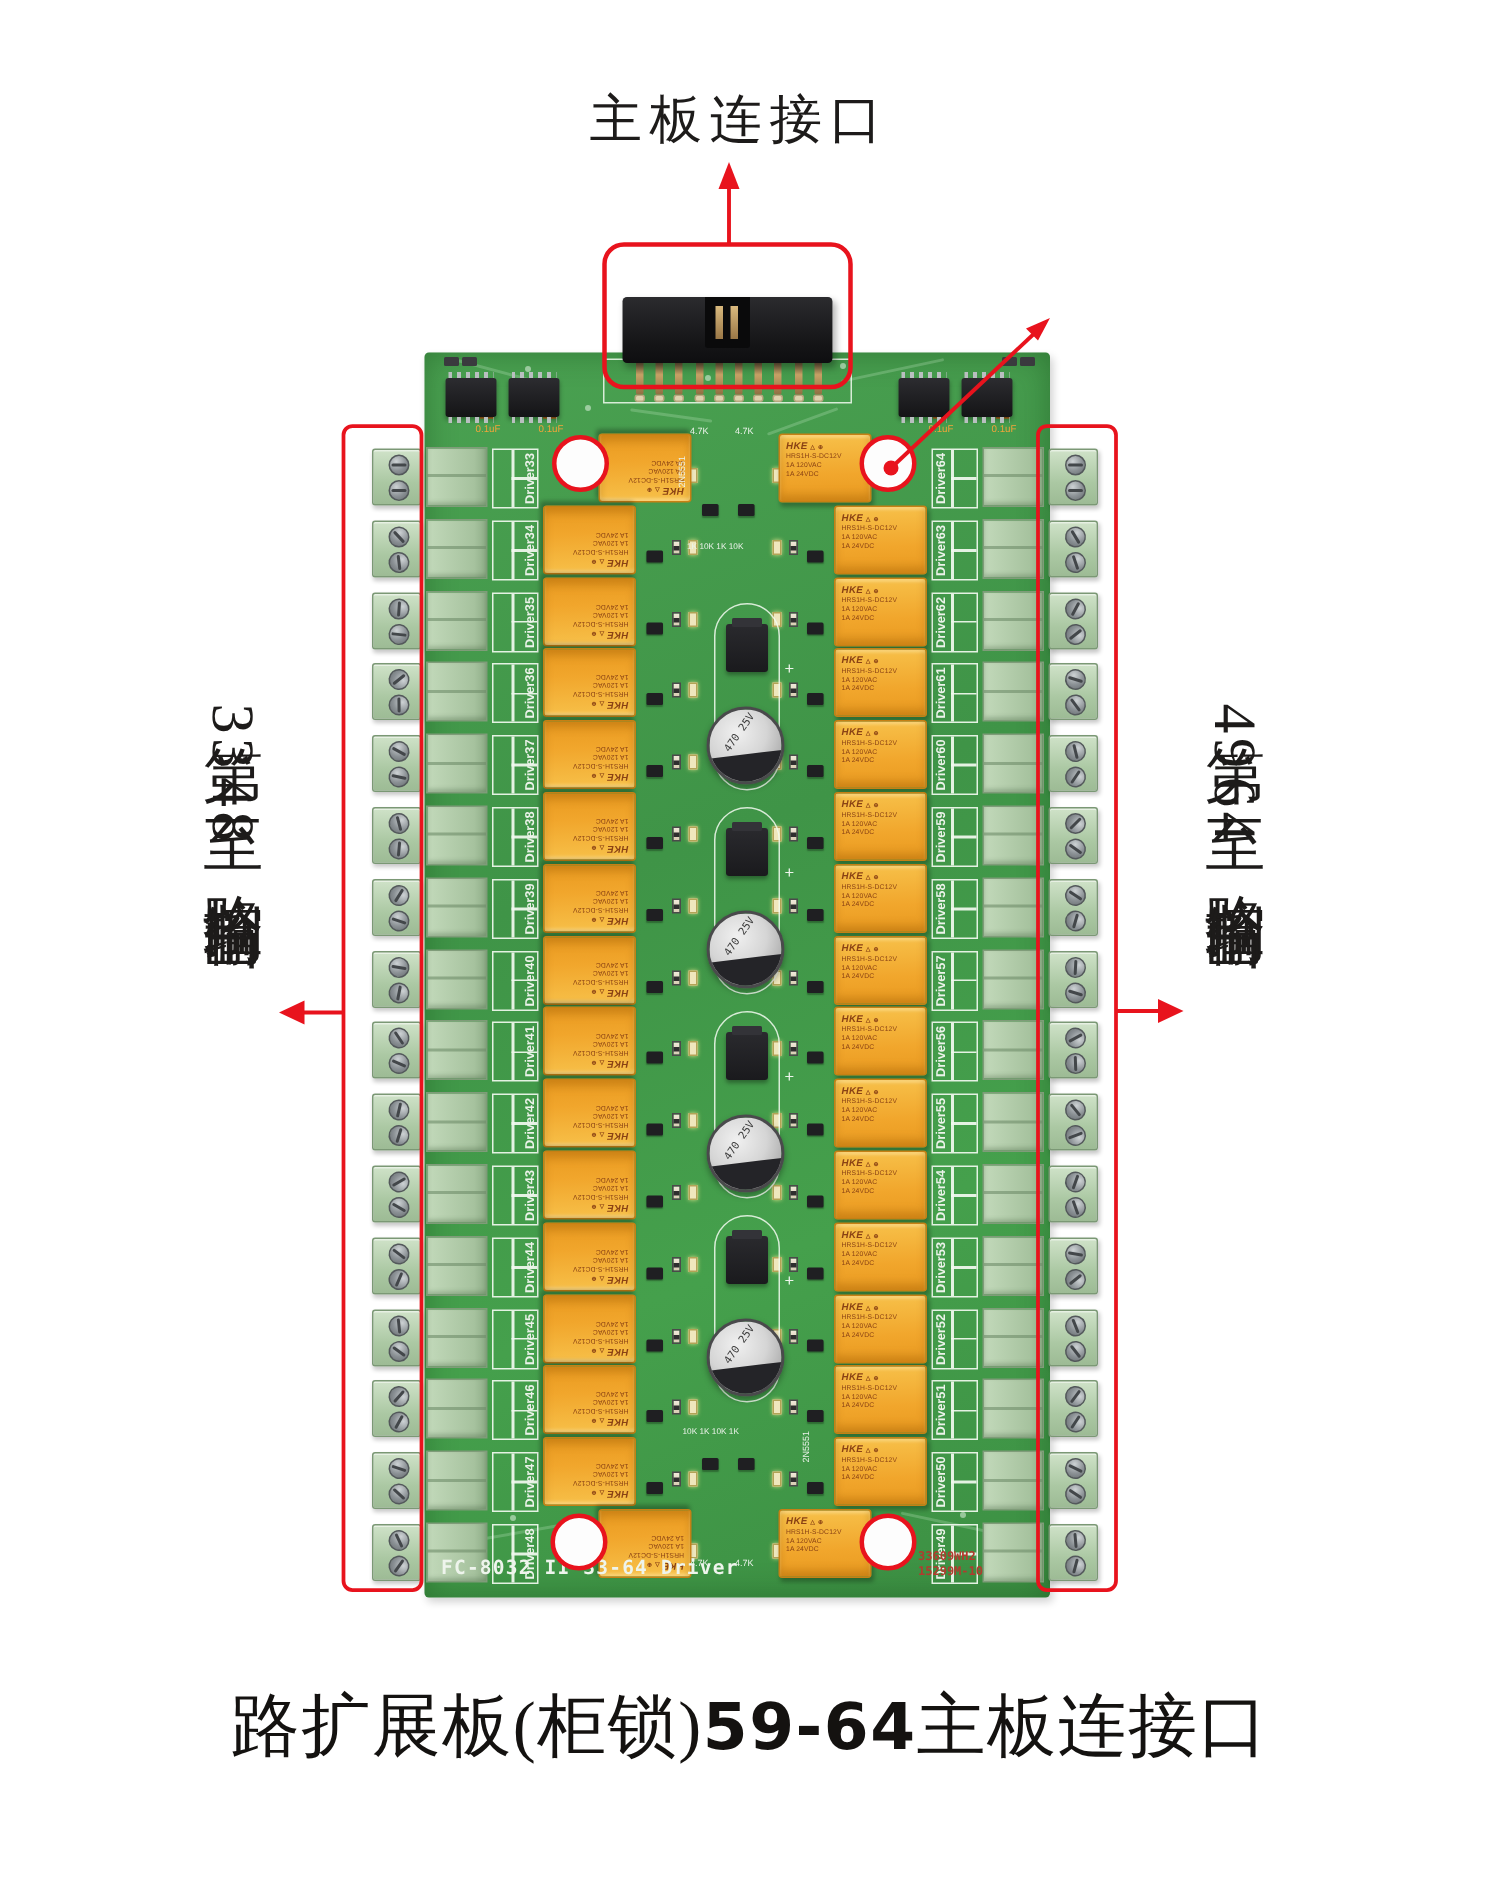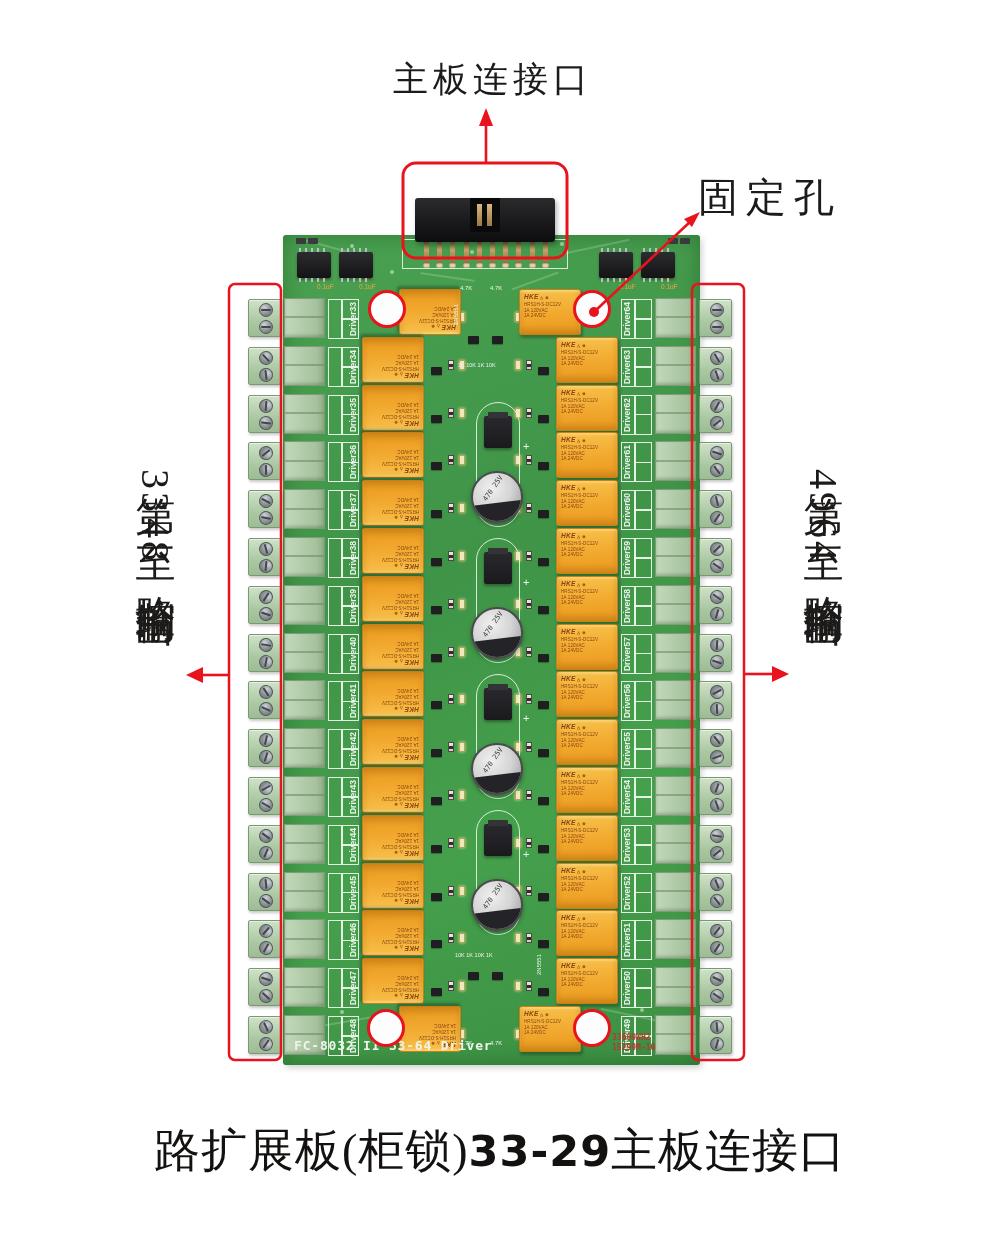--- a/index.html
+++ b/index.html
@@ -101,25 +101,24 @@
          font-weight:bold;color:#eef4ec;letter-spacing:.8px;z-index:3;}
   .codes{position:absolute;left:612px;top:1033px;font-family:"DejaVu Sans Mono",monospace;font-size:8px;
          font-weight:bold;color:#b23b2e;line-height:10px;z-index:3;}
 </style>
 </head>
 <body>
 
 <div class="stage">
 
   <div class="anno anno-top">主板连接口</div>
-  <div class="anno anno-hole">固定孔</div>
   <div class="anno vert anno-left">第33至48路控制输出</div>
   <div class="anno vert anno-right">第49至64路控制输出</div>
   <div class="caption">
-    <span>路扩展板(柜锁)</span><span class="rng">33-29</span><span>主板连接口</span>
+    <span>路扩展板(柜锁)</span><span class="rng">59-64</span><span>主板连接口</span>
   </div>
 
   <div class="board"></div>
 
   <div class="trace" style="left:300px;top:246px;width:60px;transform:rotate(15deg);"></div>
   <div class="trace" style="left:560px;top:246px;width:70px;transform:rotate(-12deg);"></div>
   <div class="trace" style="left:420px;top:276px;width:55px;transform:rotate(8deg);"></div>
   <div class="trace" style="left:510px;top:280px;width:50px;transform:rotate(-20deg);"></div>
   <div class="trace" style="left:320px;top:1020px;width:60px;transform:rotate(-10deg);"></div>
   <div class="trace" style="left:600px;top:1015px;width:70px;transform:rotate(12deg);"></div>

